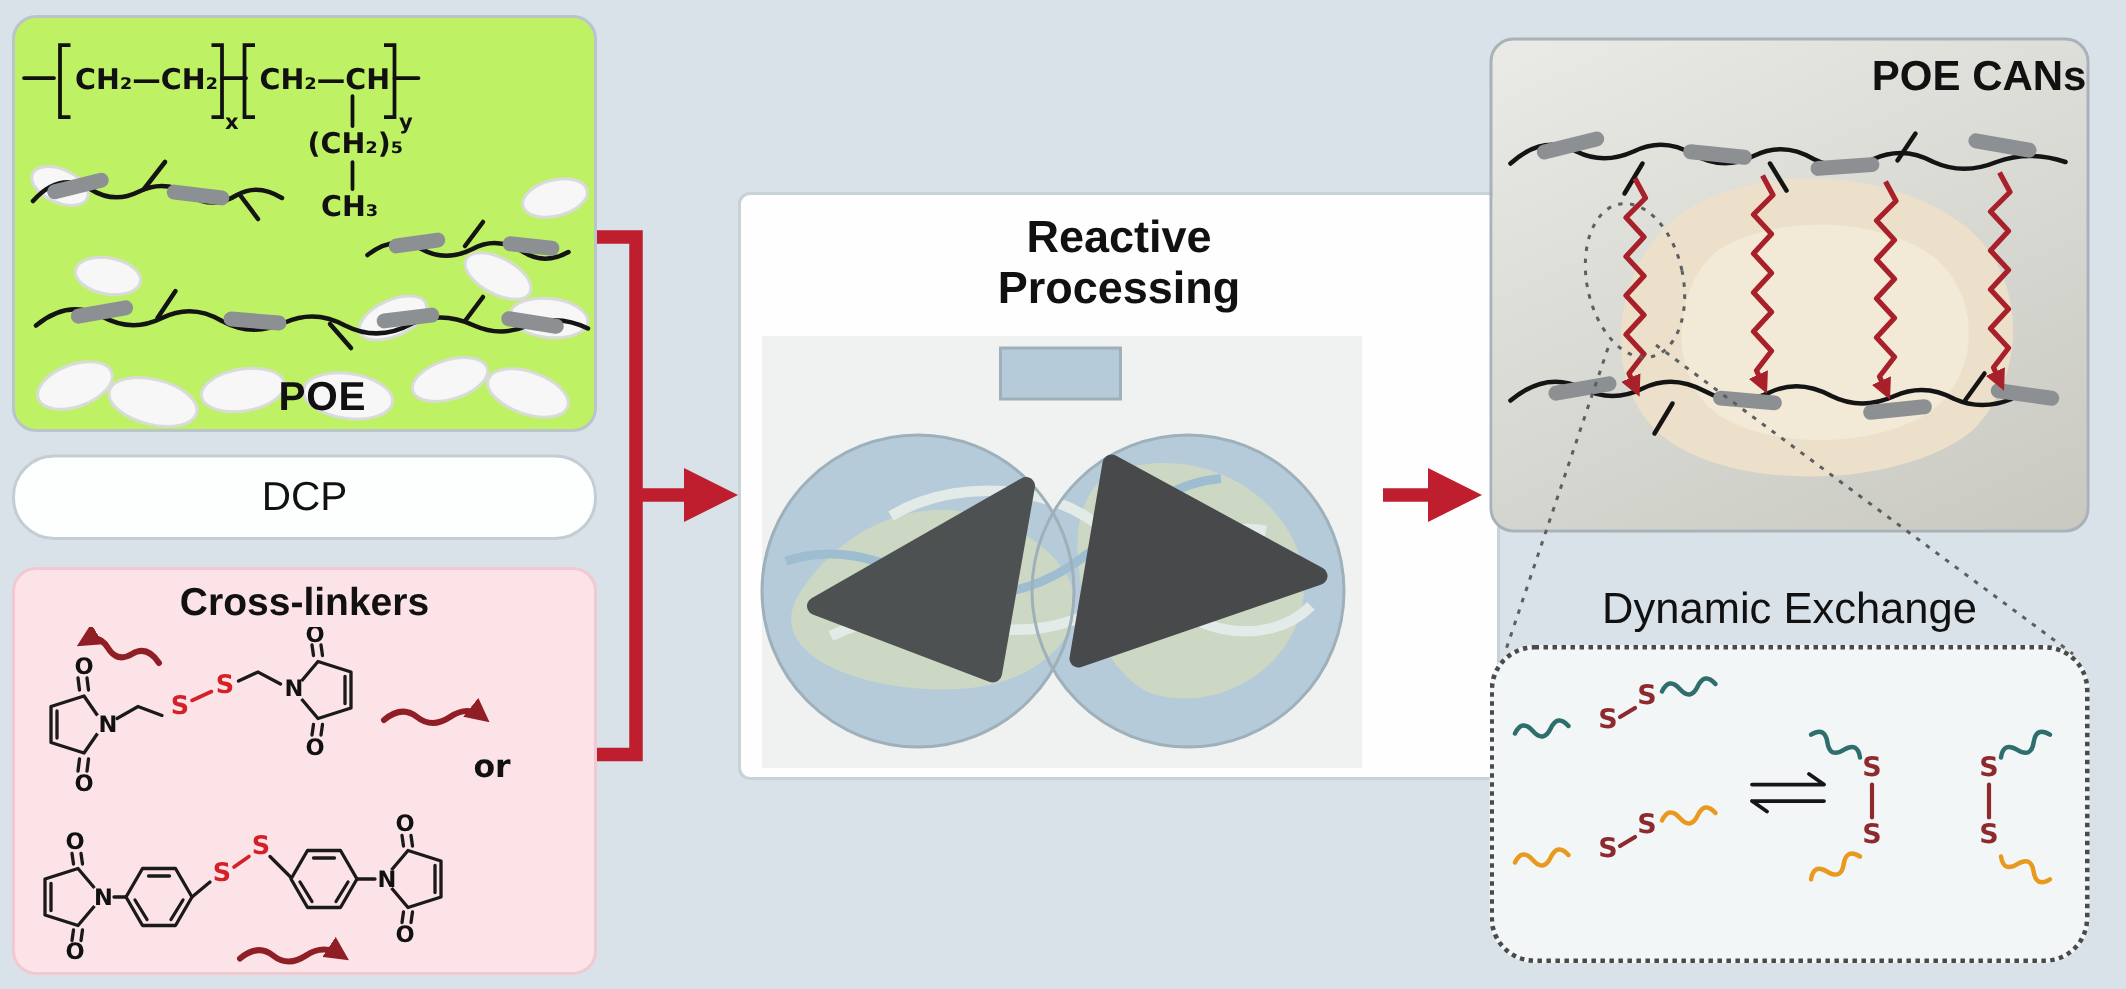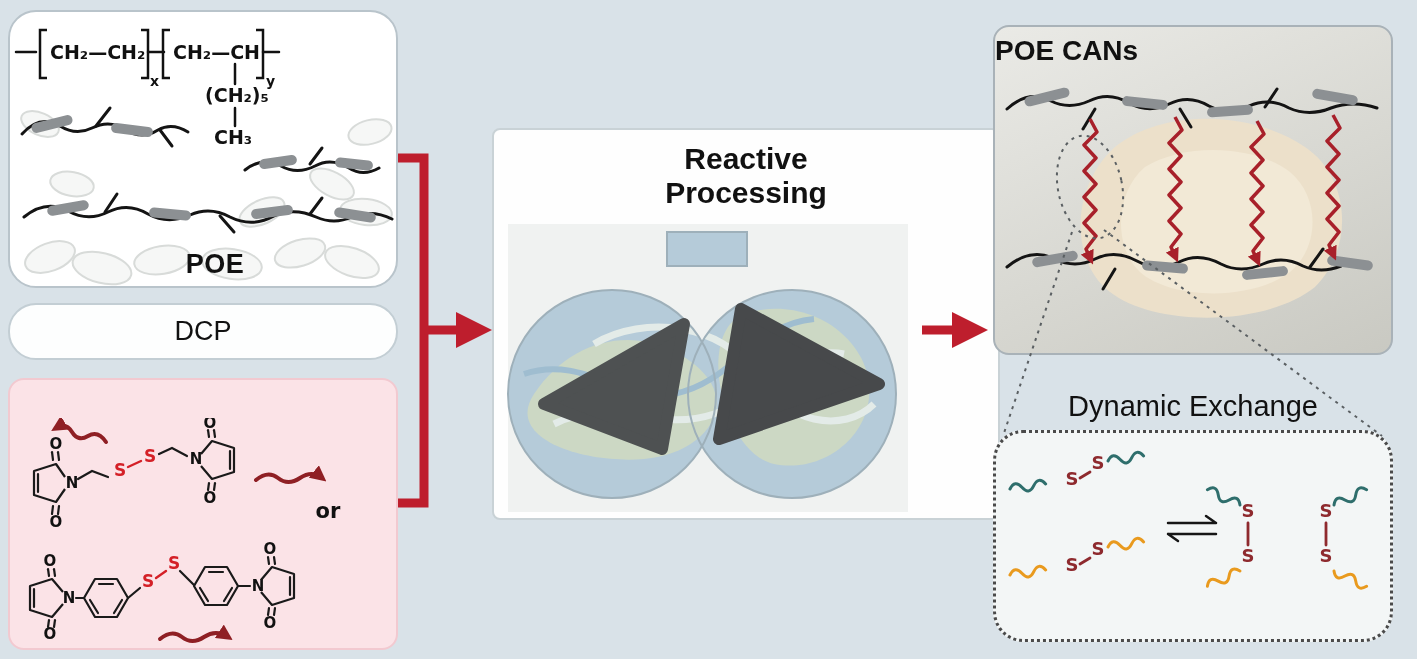--- a/index.html
+++ b/index.html
@@ -1,40 +1,40 @@
 <!DOCTYPE html>
 <html><head>
 <meta charset="utf-8">
 <style>
   html,body{margin:0;padding:0;background:#d9e2e8;}
   .canvas{position:relative;width:1417px;height:659px;background:#d9e2e8;
           font-family:"Liberation Sans",sans-serif;overflow:hidden;color:#111;}
   .box{position:absolute;box-sizing:border-box;}
   
-  .poe-box{left:8px;top:10px;width:390px;height:278px;background:#ffffff;
-           border:2px solid #b9c4cb;border-radius:28px;overflow:hidden;}
+  .poe-box{left:8px;top:10px;width:390px;height:278px;background:#bef264;
+           border:2px solid #b9c4cb;border-radius:16px;overflow:hidden;}
   .poe-label{position:absolute;bottom:6px;width:100%;text-align:center;
              font-weight:bold;font-size:27px;letter-spacing:.5px;padding-left:12px;}
   .dcp-box{left:8px;top:303px;width:390px;height:57px;background:#fdfefe;
            border:2px solid #c3ced4;border-radius:28px;display:flex;
            align-items:center;justify-content:center;font-weight:normal;font-size:27px;}
   .xl-box{left:8px;top:378px;width:390px;height:272px;background:#fbe3e7;
           border:2px solid #f2c9d0;border-radius:16px;overflow:hidden;}
   .xl-title{text-align:center;font-weight:bold;font-size:26px;padding-top:6px;}
   .xl-box svg{position:absolute;left:0;top:38px;}
   
   .center-box{left:492px;top:128px;width:508px;height:392px;background:#fefefe;
               border:2px solid #c9d2d6;border-radius:8px;overflow:hidden;}
   .center-title{text-align:center;font-weight:bold;font-size:30px;line-height:1.12;padding-top:12px;}
   .center-box svg{position:absolute;left:0;top:94px;}
   
   .cans-box{left:993px;top:25px;width:400px;height:330px;border:2px solid #a9b2b8;
             border-radius:16px;overflow:hidden;
             background:linear-gradient(155deg,#eaeae6 0%,#d8d8d2 55%,#c9c9c2 100%);}
-  .cans-title{position:absolute;top:8px;width:100%;text-align:left;
+  .cans-title{position:absolute;top:8px;width:100%;text-align:right;
               font-weight:bold;font-size:28px;z-index:2;}
   .cans-box svg{position:absolute;left:0;top:0;}
   .dyn-title{position:absolute;left:993px;top:390px;width:400px;text-align:center;
              font-weight:normal;font-size:29px;}
   .dyn-box{left:993px;top:430px;width:400px;height:212px;background:#f3f6f6;
            border:3px dotted #4a4a4a;border-radius:30px;overflow:hidden;}
   .overlay{position:absolute;left:0;top:0;pointer-events:none;z-index:6;}
   
   svg text{font-family:"DejaVu Sans","Liberation Sans",sans-serif;}
   .formula{font-size:19px;font-weight:bold;fill:#111;}
@@ -123,20 +123,21 @@
       </g>
     </svg>
     <div class="poe-label">POE</div>
   </div>
 
   <div class="box dcp-box">
     <span>DCP</span>
   </div>
 
   <div class="box xl-box">
+    <div class="xl-title">Cross-linkers</div>
     <svg width="390" height="232" viewBox="0 0 390 232">
       <defs>
         <marker id="mz1" markerWidth="4" markerHeight="4" refX="2.6" refY="2" orient="auto">
           <path d="M0,0 L4,2 L0,4 z" fill="#8f1f24"></path>
         </marker>
       </defs>
 
       <g>
         <path class="ring" d="M55,59 L46,46 L24,53 L24,77 L46,84 L55,71"></path>
         <line class="bond" x1="28" y1="56" x2="28" y2="74"></line>

